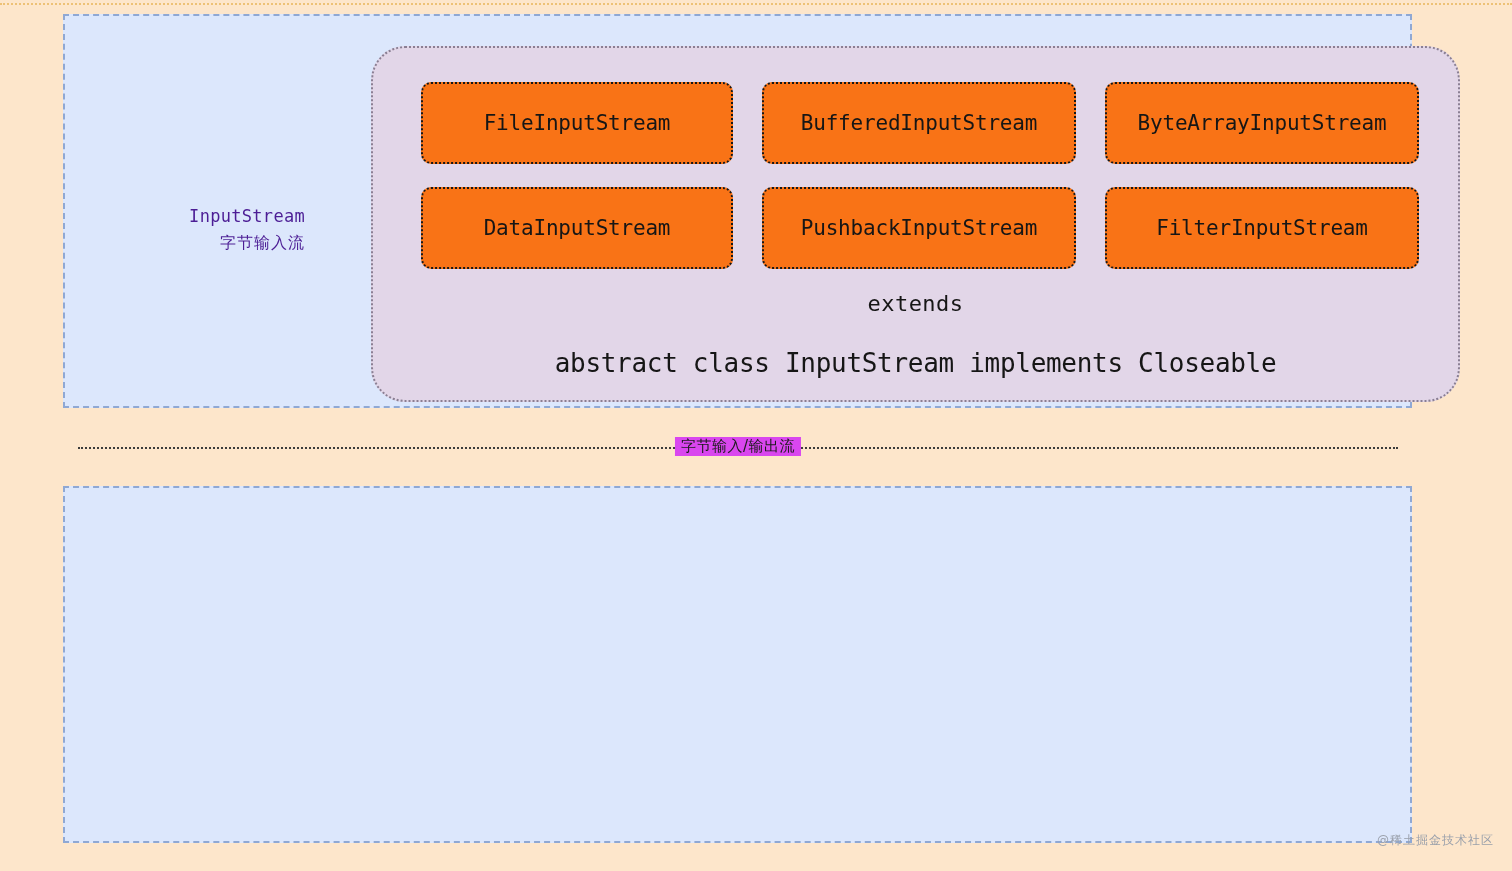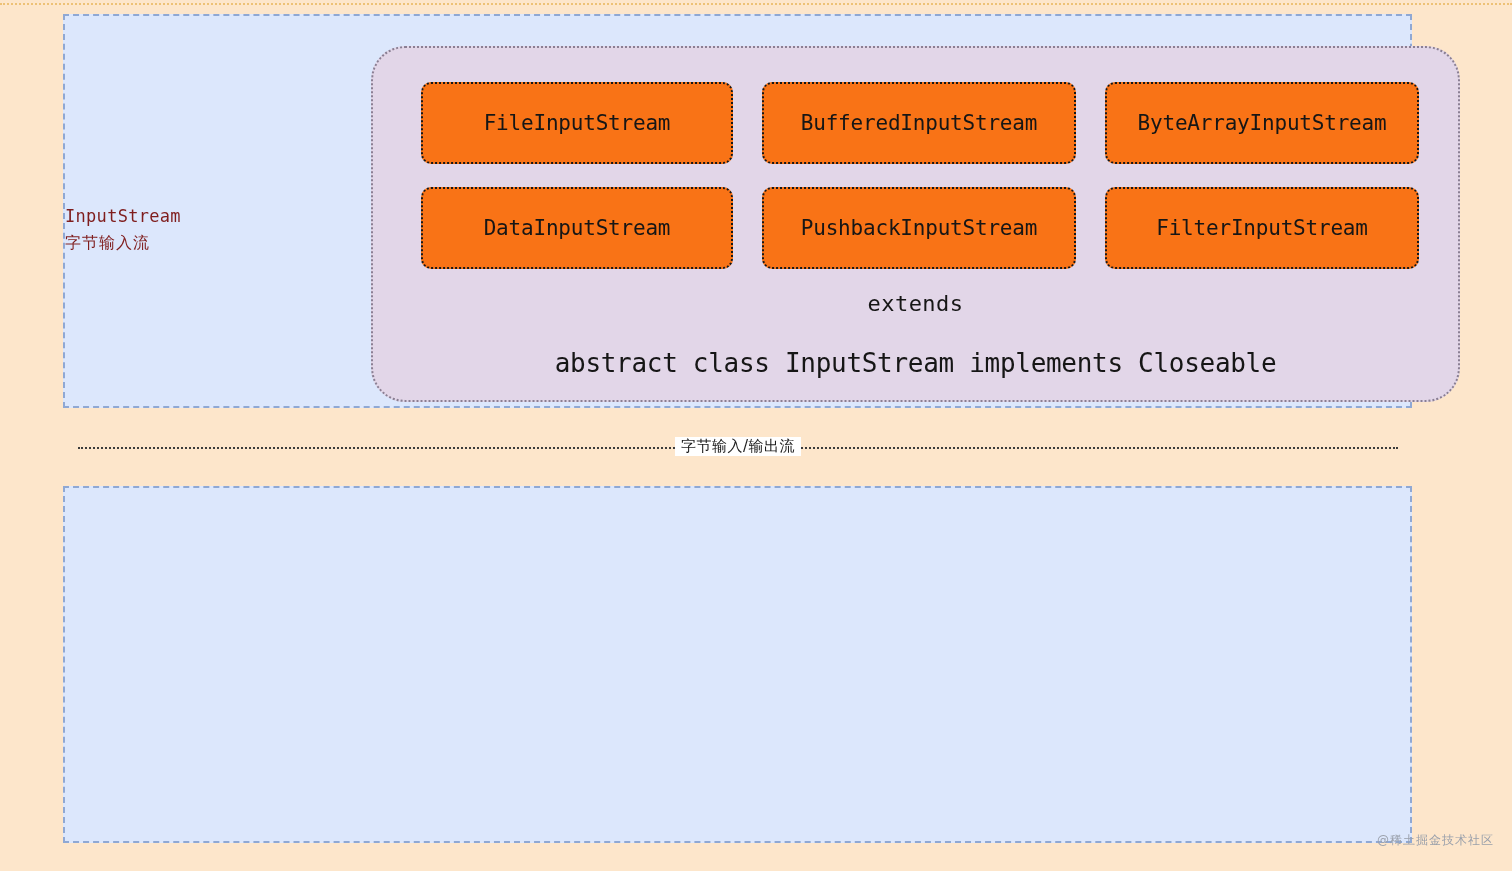--- a/index.html
+++ b/index.html
@@ -42,22 +42,22 @@
     box-sizing: border-box;
   }
   #section-input  { top: 14px;  height: 394px; }
   #section-output { top: 486px; height: 357px; }
 
   
   .side-label {
     position: absolute;
     left: 0;
     width: 240px;
-    text-align: left;
-    color: #7f1d1d;
+    text-align: right;
+    color: #4c1d95;
     line-height: 1.65;
   }
   #label-input  { top: 186px; }
   .side-label .en {
     font-family: "DejaVu Sans Mono", monospace;
     font-size: 17px;
     letter-spacing: .3px;
     white-space: nowrap;
   }
   .side-label .cn {
@@ -136,21 +136,21 @@
     top: 447px;
     width: 1320px;
     height: 0;
     border-top: 2px dotted #3b3b3b;
   }
   #divider-label {
     position: absolute;
     left: 50%;
     top: -12px;
     transform: translateX(-50%);
-    background: #ffffff;
+    background: #d946ef;
     padding: 0 6px;
     font-family: "DejaVu Sans", sans-serif;
     font-size: 15px;
     color: #1b1b1b;
     white-space: nowrap;
     letter-spacing: .5px;
   }
 
   
   #watermark {

